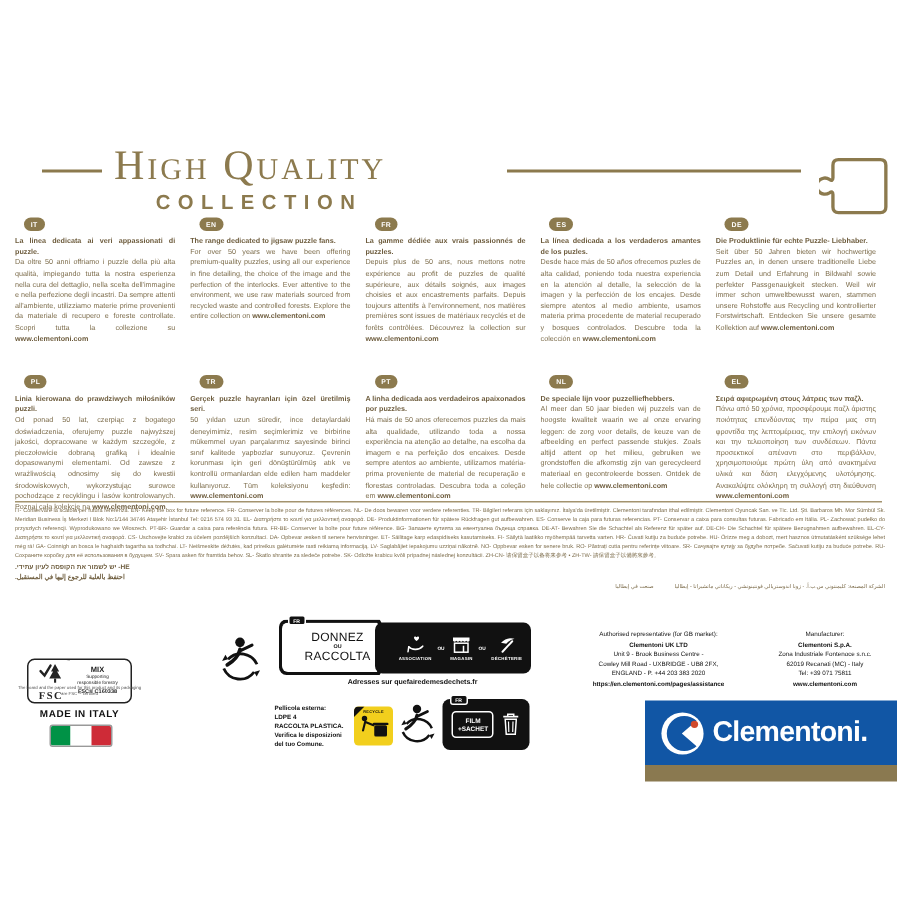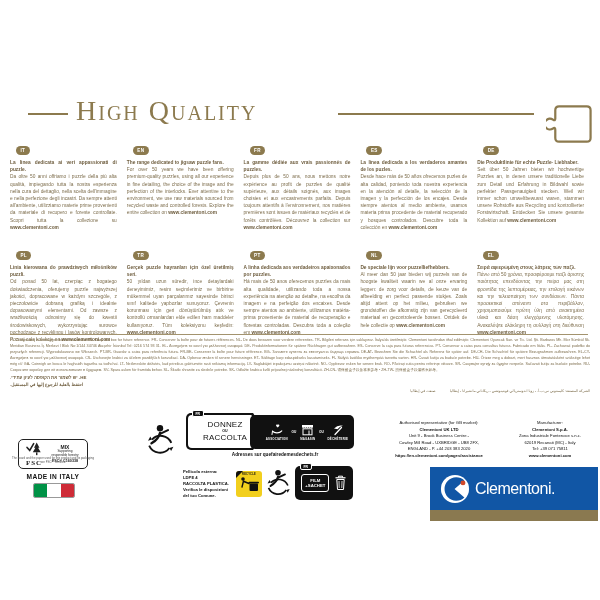--- a/index.html
+++ b/index.html
@@ -79,29 +79,30 @@
             border-radius:5px;display:flex;align-items:center;justify-content:space-evenly;padding:0 2px;box-sizing:border-box;}
   .film-label{border:1px solid #fff;border-radius:3px;color:#fff;font-size:4.3px;font-weight:bold;
               text-align:center;line-height:1.2;padding:2.5px 3px;}
   .rep-block,.mfr-block{position:absolute;top:420px;text-align:center;font-size:4.2px;
                         line-height:1.55;color:#111;}
   .rep-block{left:378px;width:122px;}
   .mfr-block{left:502px;width:96px;}
   .addr-name,.addr-url{font-weight:bold;}
   .logo-box{position:absolute;left:430px;top:467px;width:168px;height:43px;background:#1156a5;
             display:flex;align-items:center;padding-left:10px;box-sizing:border-box;}
-  .wordmark{color:#fff;font-size:16px;font-weight:normal;letter-spacing:-.5px;margin-left:5px;}
+  .wordmark{color:#fff;font-size:19px;font-weight:bold;letter-spacing:-.5px;margin-left:5px;}
   .gold-band{position:absolute;left:430px;top:510px;width:168px;height:11px;background:#8a7950;}
 </style>
 </head>
 <body>
 
 <div class="hrule left"></div>
 <div class="title-wrap">
   <span class="title-serif">High Quality</span>
+  <span class="title-sans">COLLECTION</span>
 </div>
 <div class="hrule right"></div>
 <div class="puzzle">
   <svg width="52" height="50" viewBox="0 0 56 52">
     <path d="M14 6 H44 Q48 6 48 10 V40 Q48 44 44 44 H14 Q10 44 10 40 V31 Q10 28 7.5 29.8 A5.8 5.8 0 1 1 7.5 20.2 Q10 22 10 19 V10 Q10 6 14 6 Z" fill="#ffffff" stroke="#8c7a4e" stroke-width="2.4" stroke-linejoin="round"></path>
   </svg>
 </div>
 
 <div class="lang-grid row1">
   <div class="lang">

